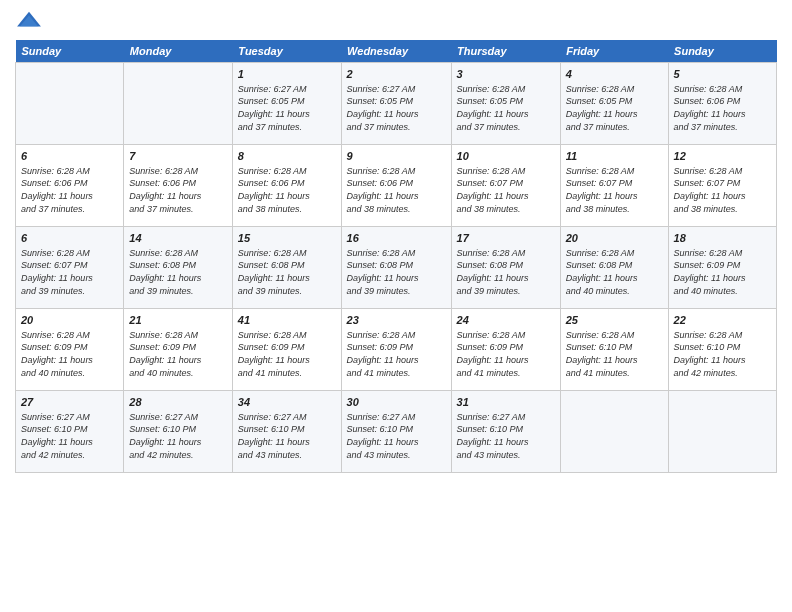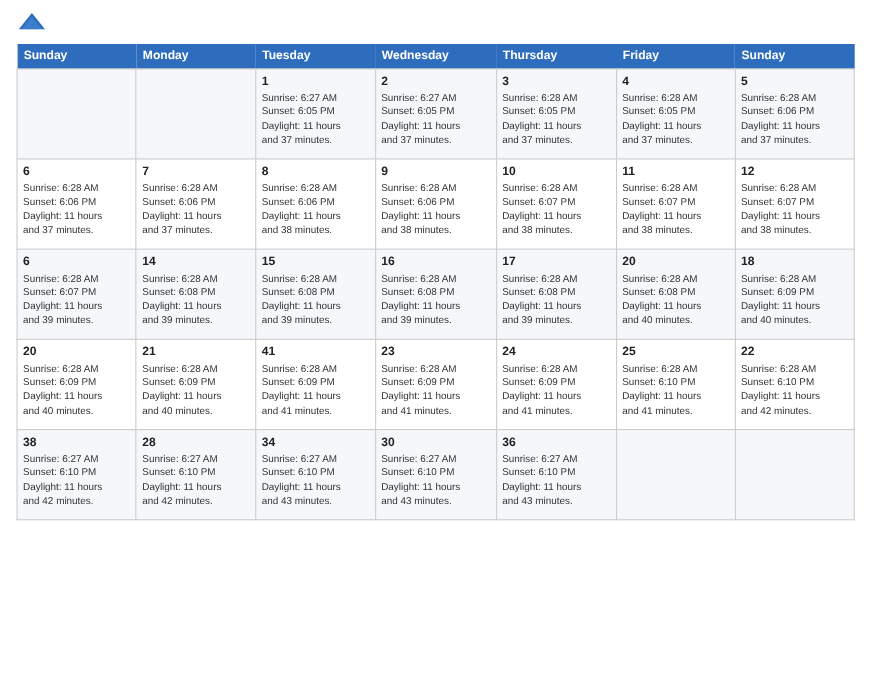--- a/index.html
+++ b/index.html
@@ -48,20 +48,21 @@
       line-height: 1.1;
     }
     .location {
       font-size: 14px;
       color: #333;
     }
     table {
       width: 100%;
       border-collapse: collapse;
       font-size: 10px;
+      font-style: italic;
     }
     thead tr th {
       background: #2e6dbe;
       color: #fff;
       text-align: left;
       padding: 5px 6px;
       font-size: 11px;
       font-weight: bold;
     }
     tbody tr td {
@@ -319,21 +320,21 @@
           <td>
             <span class="day-num">22</span>
             <div class="day-info" style="white-space: pre-line;">Sunrise: 6:28 AM
 Sunset: 6:10 PM
 Daylight: 11 hours
 and 42 minutes.</div>
           </td>
         </tr>
         <tr>
           <td>
-            <span class="day-num">38</span>
+            <span class="day-num">27</span>
             <div class="day-info" style="white-space: pre-line;">Sunrise: 6:27 AM
 Sunset: 6:10 PM
 Daylight: 11 hours
 and 42 minutes.</div>
           </td>
           <td>
             <span class="day-num">28</span>
             <div class="day-info" style="white-space: pre-line;">Sunrise: 6:27 AM
 Sunset: 6:10 PM
 Daylight: 11 hours
@@ -347,21 +348,21 @@
 and 43 minutes.</div>
           </td>
           <td>
             <span class="day-num">30</span>
             <div class="day-info" style="white-space: pre-line;">Sunrise: 6:27 AM
 Sunset: 6:10 PM
 Daylight: 11 hours
 and 43 minutes.</div>
           </td>
           <td>
-            <span class="day-num">36</span>
+            <span class="day-num">31</span>
             <div class="day-info" style="white-space: pre-line;">Sunrise: 6:27 AM
 Sunset: 6:10 PM
 Daylight: 11 hours
 and 43 minutes.</div>
           </td>
           <td class="empty"></td>
           <td class="empty"></td>
         </tr>
       </tbody>
   </table>

